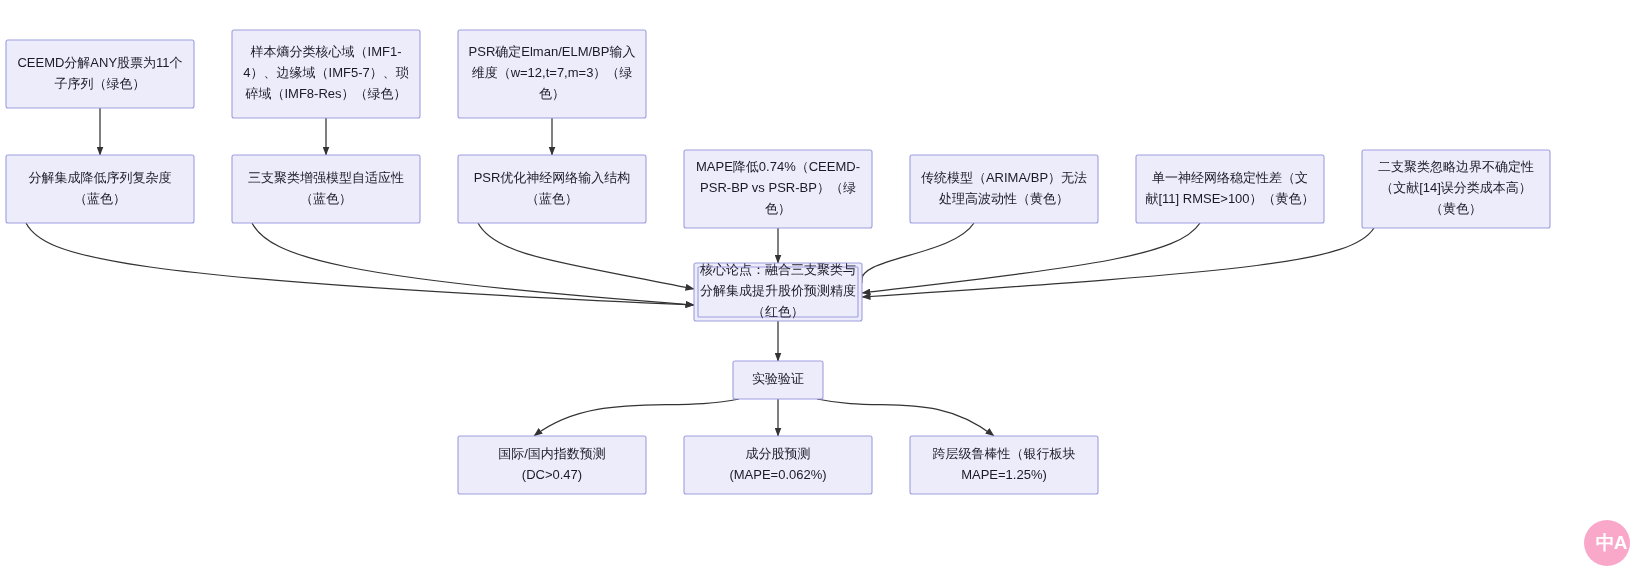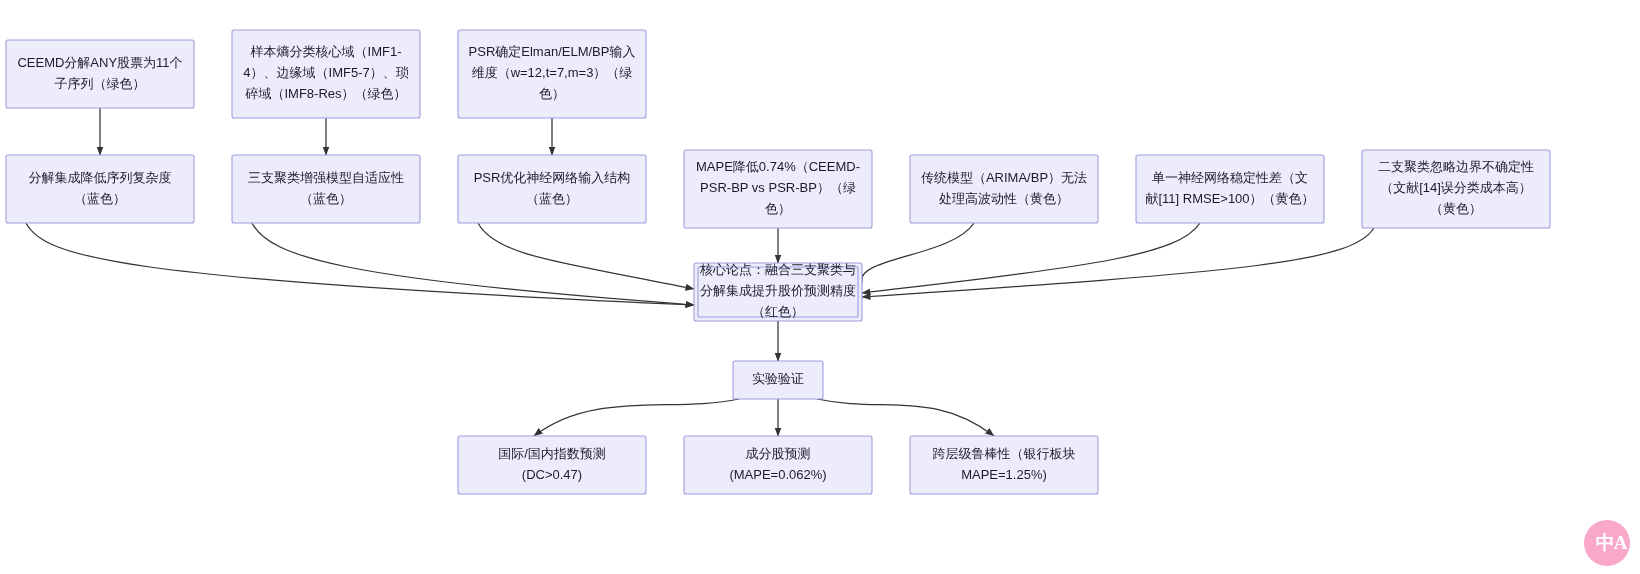--- a/index.html
+++ b/index.html
@@ -58,21 +58,21 @@
     border-radius: 50%;
     background: #F9A8CA;
     display: flex;
     align-items: center;
     justify-content: center;
     overflow: hidden;
   }
   .watermark-text {
     color: #ffffff;
     font-size: 19px;
-    font-family: Liberation Serif, serif;
+    font-family: Liberation Sans, sans-serif;
     font-weight: bold;
     line-height: 1;
     letter-spacing: -1px;
     transform: translate(4px, -1px);
   }
 </style>
 </head>
 <body>
 
 <svg id="canvas" viewBox="0 0 1640 574" xmlns="http://www.w3.org/2000/svg">

